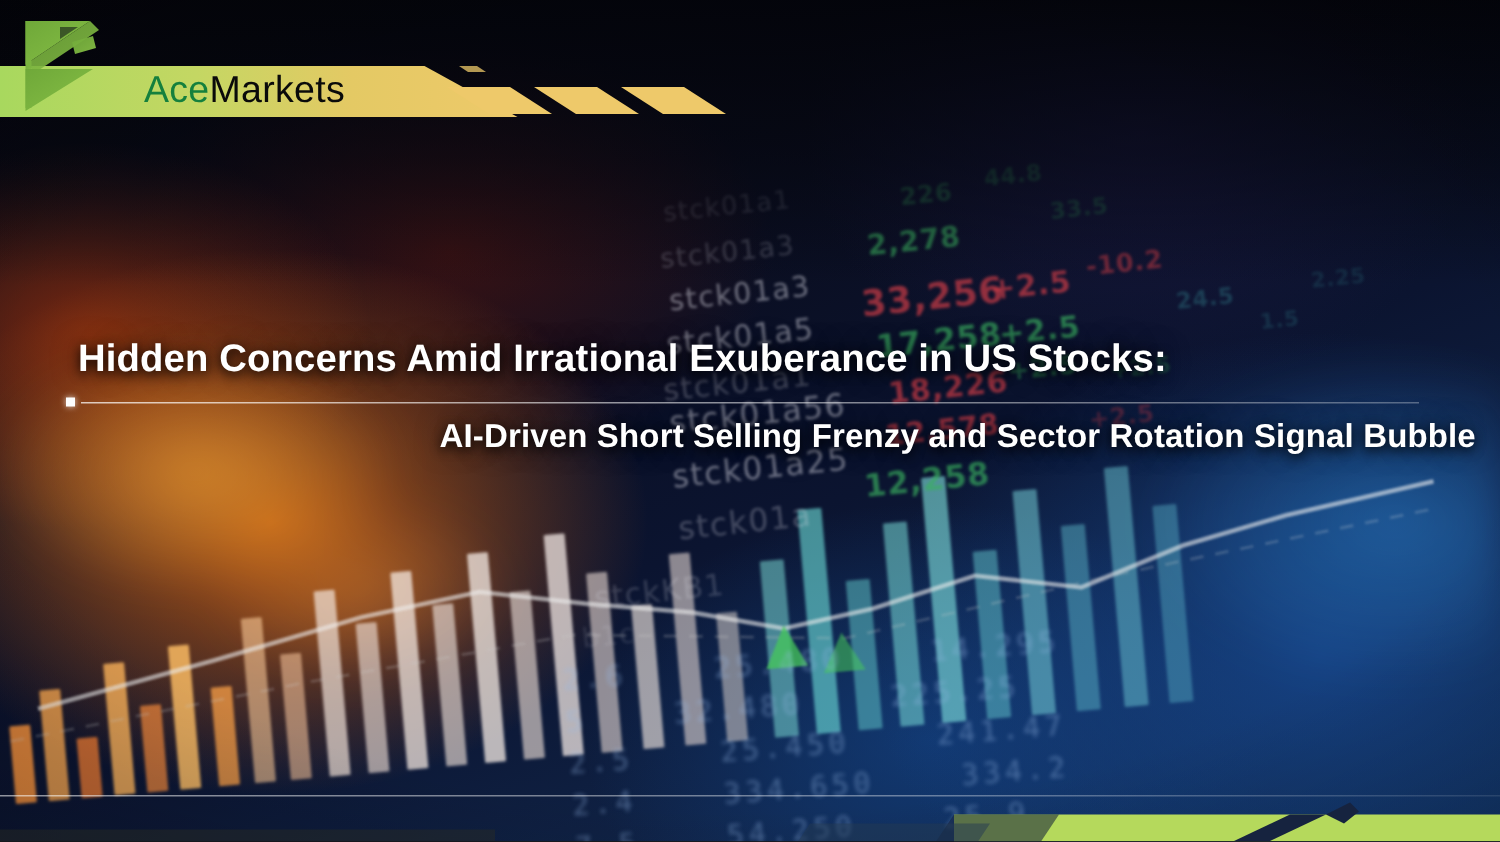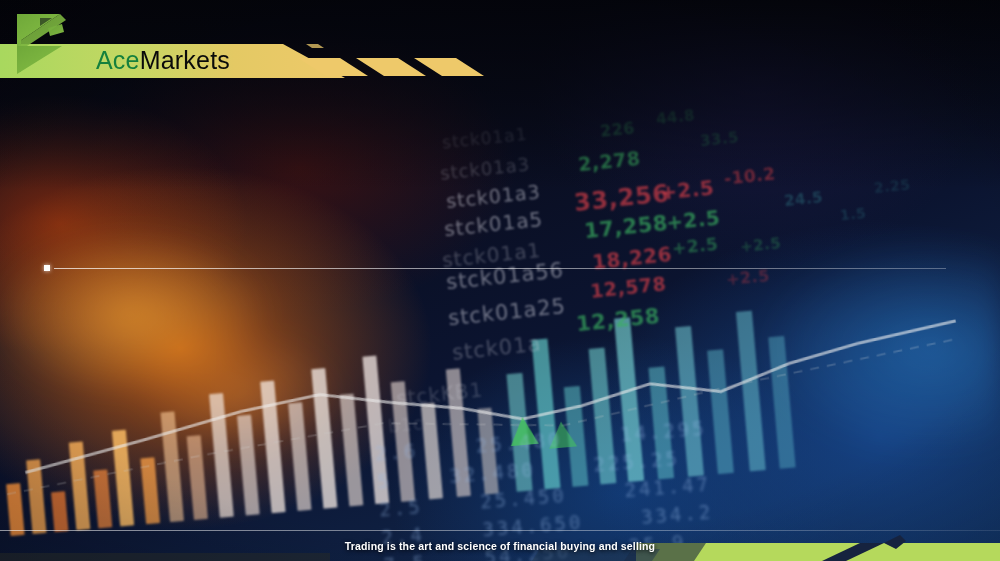--- a/index.html
+++ b/index.html
@@ -293,29 +293,30 @@
         <path d="M40,18 L52,18 L40,26 Z" fill="#0a0c14" opacity=".55"></path>
         <path d="M48,28 L62,24 L64,32 L50,36 Z" opacity=".95"></path>
       </g>
     </svg>
   </div>
 
   <div class="brand">
     <span class="b-light">Ace</span><span class="b-bold">Markets</span>
   </div>
 
+  <div class="title-main">Hidden Concerns Amid Irrational Exuberance in US Stocks:</div>
   <div class="bullet"></div>
   <div class="divider"></div>
+  <div class="title-sub">AI-Driven Short Selling Frenzy and Sector Rotation Signal Bubble</div>
 
   <div class="footer-band">
     <svg viewBox="0 0 1000 70" preserveAspectRatio="none">
       <path d="M636,52 L1000,52 L1000,70 L636,70 Z" fill="#b5d95c"></path>
       <path d="M636,52 L706,52 L694,70 L624,70 Z" fill="#0e1b38" opacity=".55"></path>
       <path d="M860,52 L884,52 L846,70 L822,70 Z" fill="#16233f"></path>
       <path d="M884,52 L900,44 L906,50 L896,58 Z" fill="#16233f"></path>
       <path d="M540,58 L660,58 L652,70 L532,70 Z" fill="#243a52" opacity=".5"></path>
       <path d="M0,62 L330,62 L330,70 L0,70 Z" fill="#2a2c24" opacity=".45"></path>
     </svg>
   </div>
   <div class="footer-rule"></div>
-  <div class="footer-text">Trading is the art and science of financial buying and selling</div>
 
 </div>
 
 </body></html>

